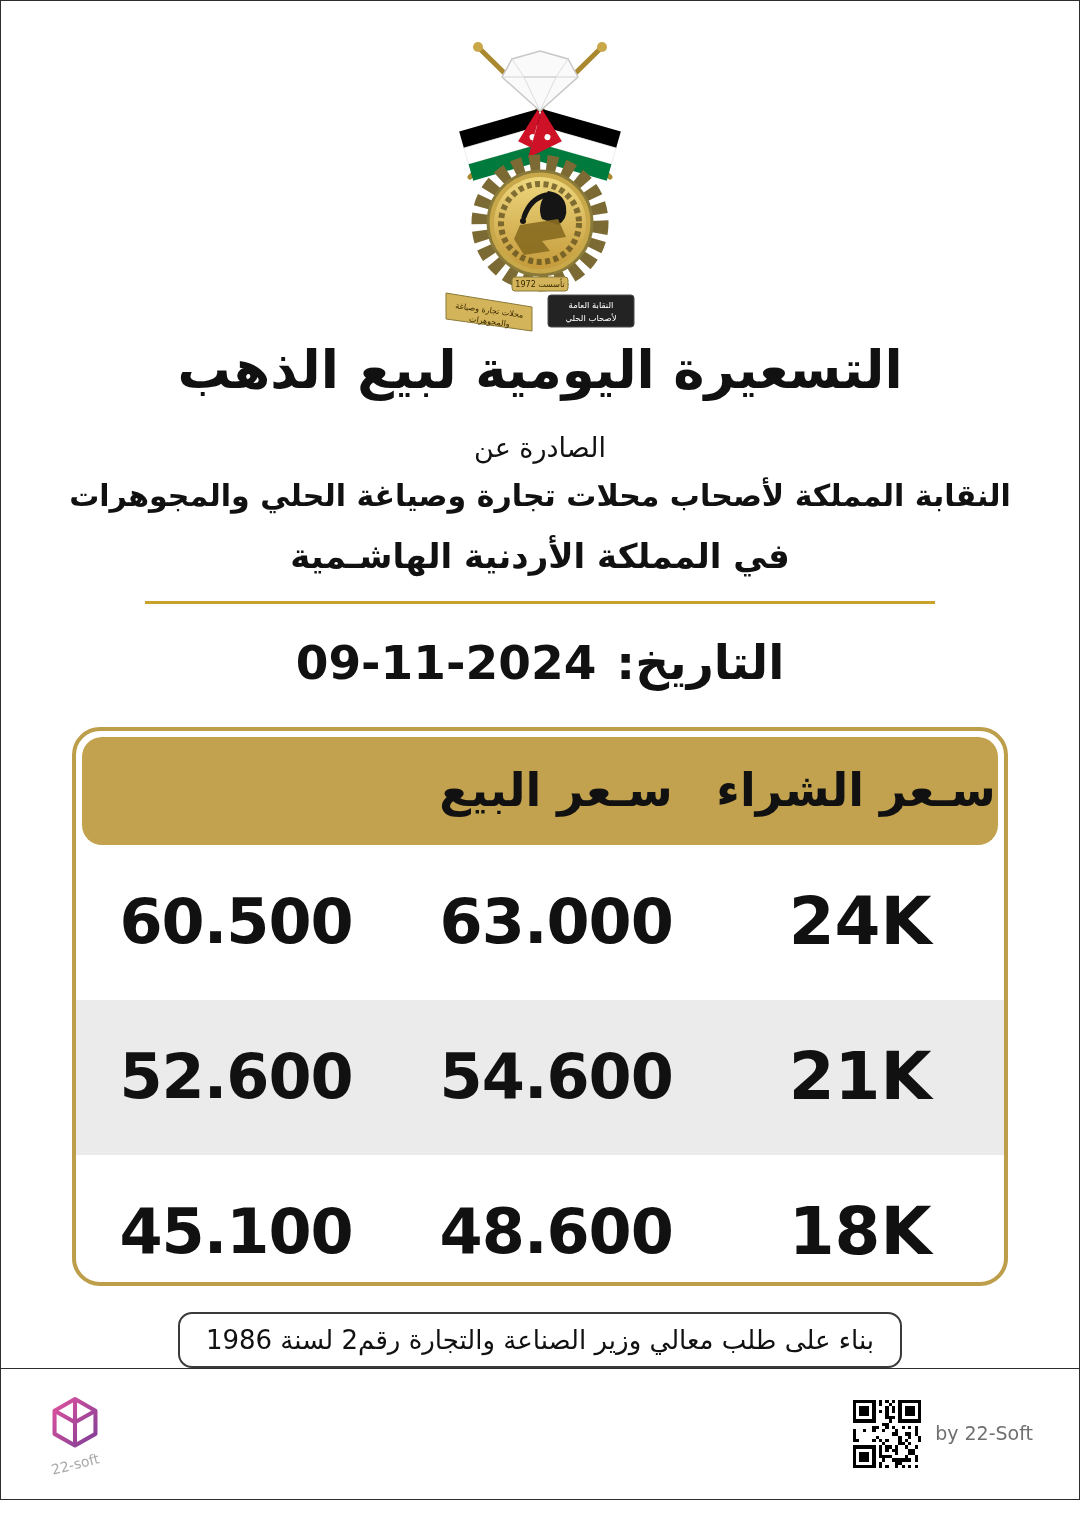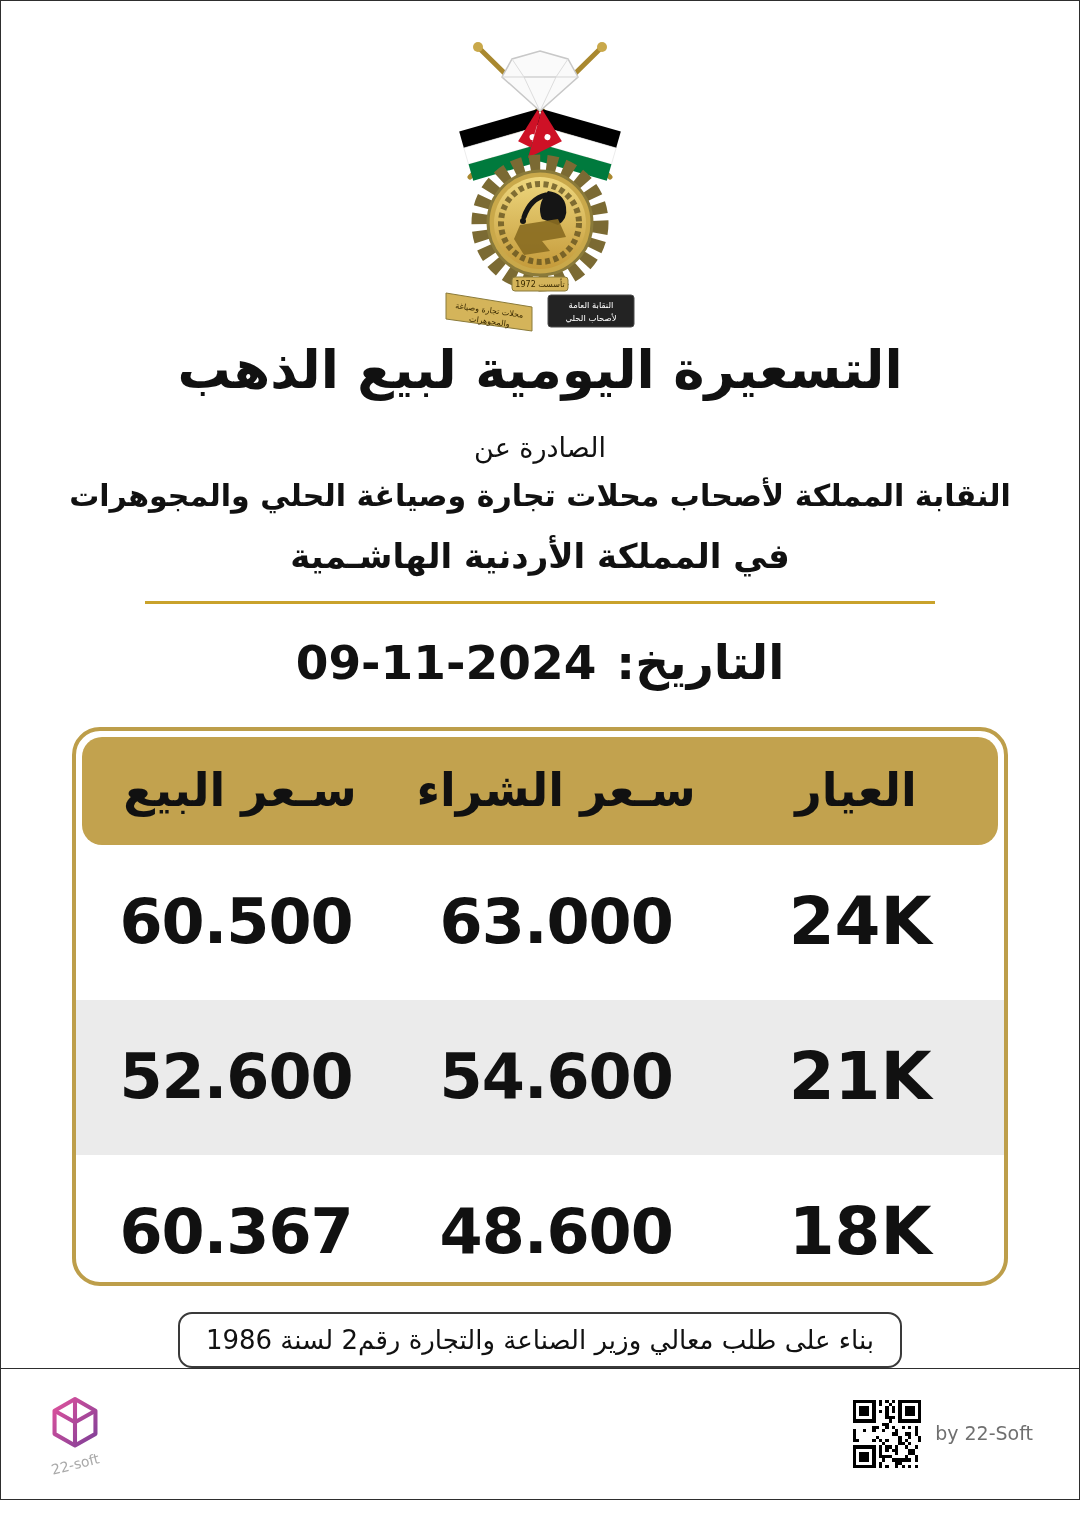--- a/index.html
+++ b/index.html
@@ -156,38 +156,37 @@
   <div class="country">في المملكة الأردنية الهاشـمية</div>
   <hr class="divider">
 
   <div class="date-line">
     <span>التاريخ:</span>
     <span>09-11-2024</span>
   </div>
 
   <section class="price-table">
     <div class="thead">
-      <div class="th">العيار</div>
       <div class="th">سـعر الشراء</div>
       <div class="th">سـعر البيع</div>
     </div>
     <div class="trow">
       <div class="td karat">24K</div>
       <div class="td">63.000</div>
       <div class="td">60.500</div>
     </div>
     <div class="trow alt">
       <div class="td karat">21K</div>
       <div class="td">54.600</div>
       <div class="td">52.600</div>
     </div>
     <div class="trow">
       <div class="td karat">18K</div>
       <div class="td">48.600</div>
-      <div class="td">60.367</div>
+      <div class="td">45.100</div>
     </div>
   </section>
 
   <div class="note-box">بناء على طلب معالي وزير الصناعة والتجارة رقم2 لسنة 1986</div>
 
   <footer class="footer">
     <div class="maker">
       <svg width="56" height="60" viewBox="0 0 40 44" aria-hidden="true">
         <defs>
           <linearGradient id="cg" x1="0" y1="0" x2="1" y2="1">

